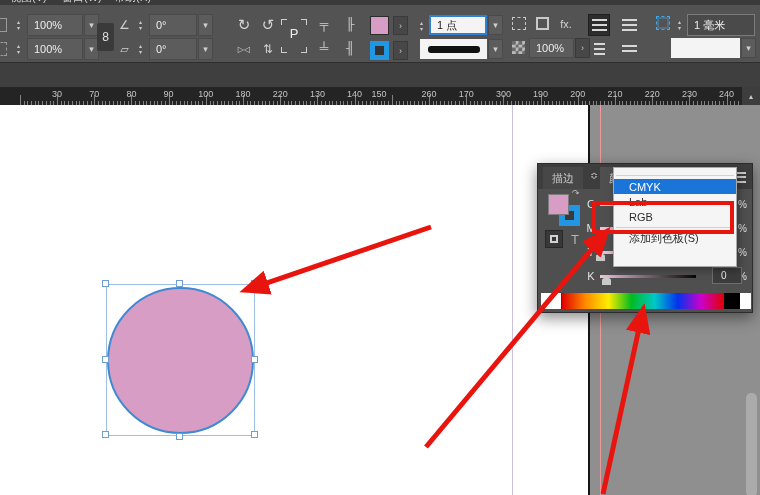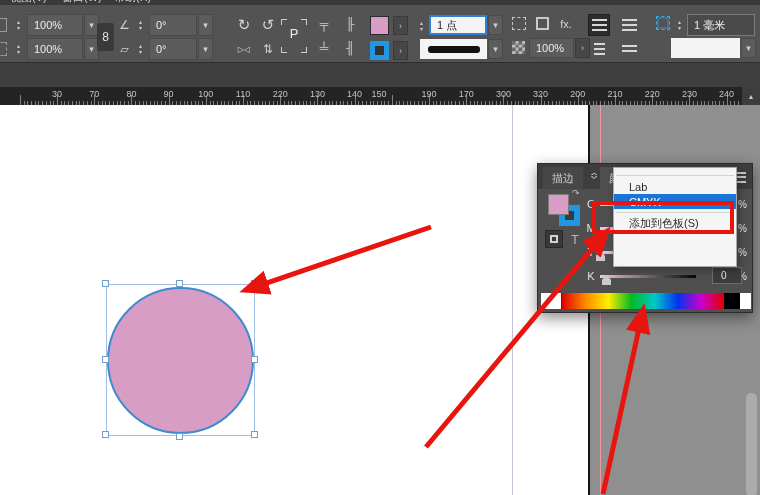--- a/index.html
+++ b/index.html
@@ -454,29 +454,29 @@
       <div class="tick" style="left: 741.5px; height: 4px;"></div>
       <div class="tick" style="left: 745.2px; height: 4px;"></div>
       <div class="tick" style="left: 748.9px; height: 4px;"></div>
       <div class="tick" style="left: 752.6px; height: 4px;"></div>
       <div class="tick" style="left: 756.4px; height: 4px;"></div>
       <span class="lab" style="left: 57px;">30</span>
       <span class="lab" style="left: 94.2px;">70</span>
       <span class="lab" style="left: 131.4px;">80</span>
       <span class="lab" style="left: 168.6px;">90</span>
       <span class="lab" style="left: 205.8px;">100</span>
-      <span class="lab" style="left: 243px;">110</span>
+      <span class="lab" style="left: 243px;">180</span>
       <span class="lab" style="left: 280.2px;">220</span>
       <span class="lab" style="left: 317.4px;">130</span>
       <span class="lab" style="left: 354.6px;">140</span>
       <span class="lab" style="left: 379px;">150</span>
-      <span class="lab" style="left: 429px;">190</span>
+      <span class="lab" style="left: 429px;">260</span>
       <span class="lab" style="left: 466.2px;">170</span>
       <span class="lab" style="left: 503.4px;">300</span>
-      <span class="lab" style="left: 540.6px;">320</span>
+      <span class="lab" style="left: 540.6px;">190</span>
       <span class="lab" style="left: 577.8px;">200</span>
       <span class="lab" style="left: 615px;">210</span>
       <span class="lab" style="left: 652.2px;">220</span>
       <span class="lab" style="left: 689.4px;">230</span>
       <span class="lab" style="left: 726.6px;">240</span>
     </div>
   <div class="scrollup">▴</div>
 
   <div class="canvas">
     <div class="page"></div>
@@ -540,22 +540,23 @@
       <span class="w1"></span>
       <span class="spec"></span>
       <span class="blk"></span>
       <span class="w2"></span>
     </div>
   </div>
 
   <div class="popup">
     <div class="mdiv"></div>
     <div id="mode-list">
+        <div class="mi hl">CMYK</div>
         <div class="mi">Lab</div>
-        <div class="mi hl">CMYK</div>
+        <div class="mi">RGB</div>
       </div>
     <div class="mdiv"></div>
     <div class="mi">添加到色板(S)</div>
   </div>
 
   <div class="redrect"></div>
 
   <svg class="anno-svg" viewBox="0 0 760 495">
     <defs>
       <marker id="ah" markerWidth="6" markerHeight="5" refX="4.6" refY="2.5" orient="auto">

